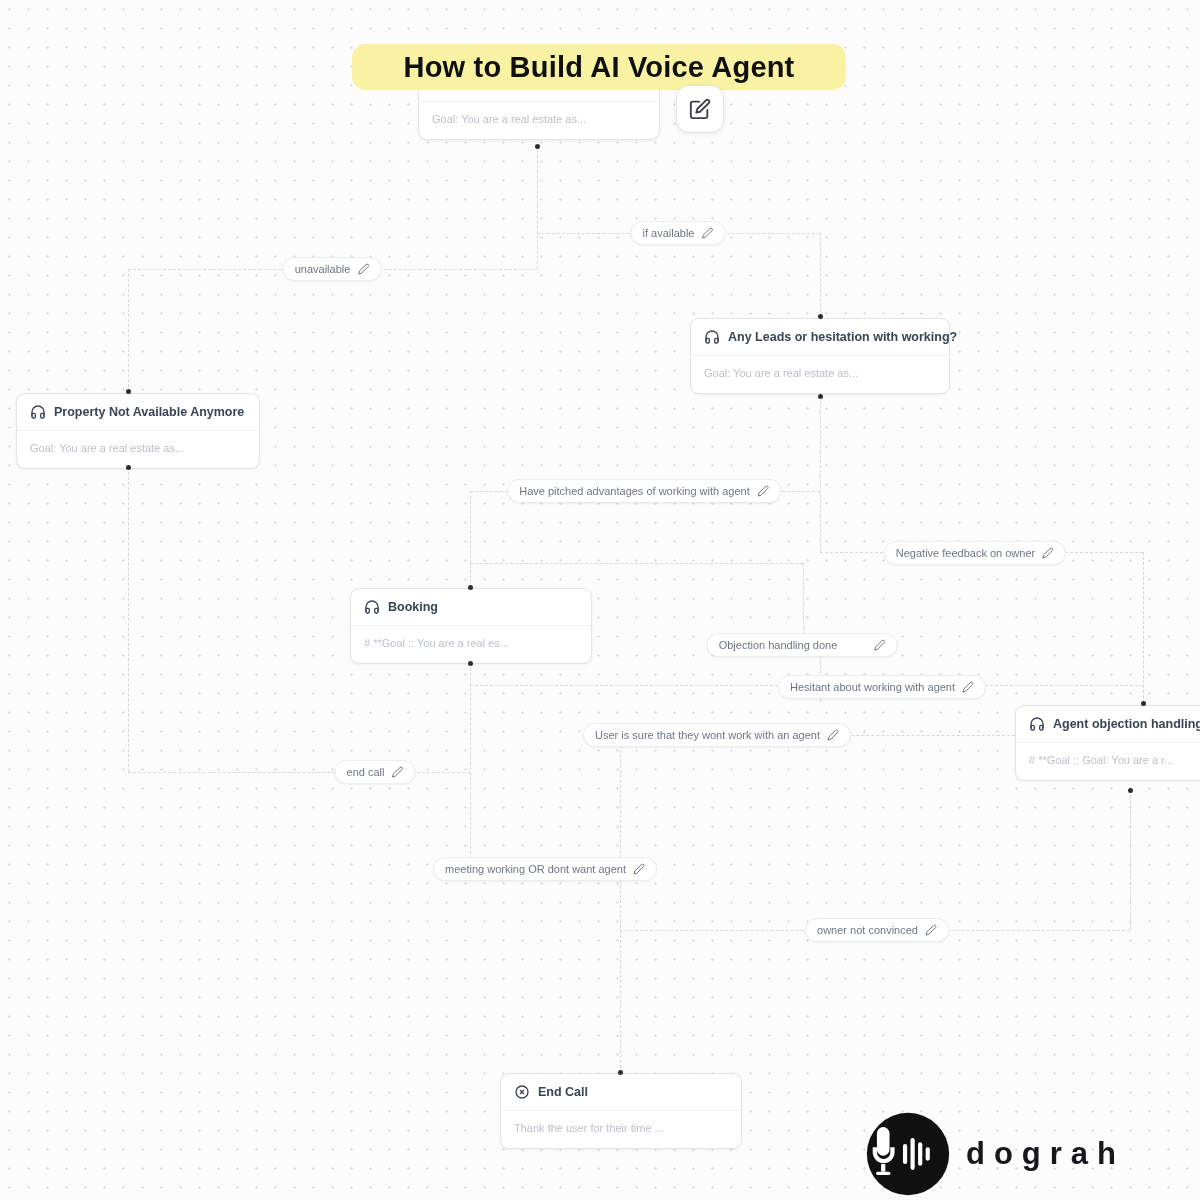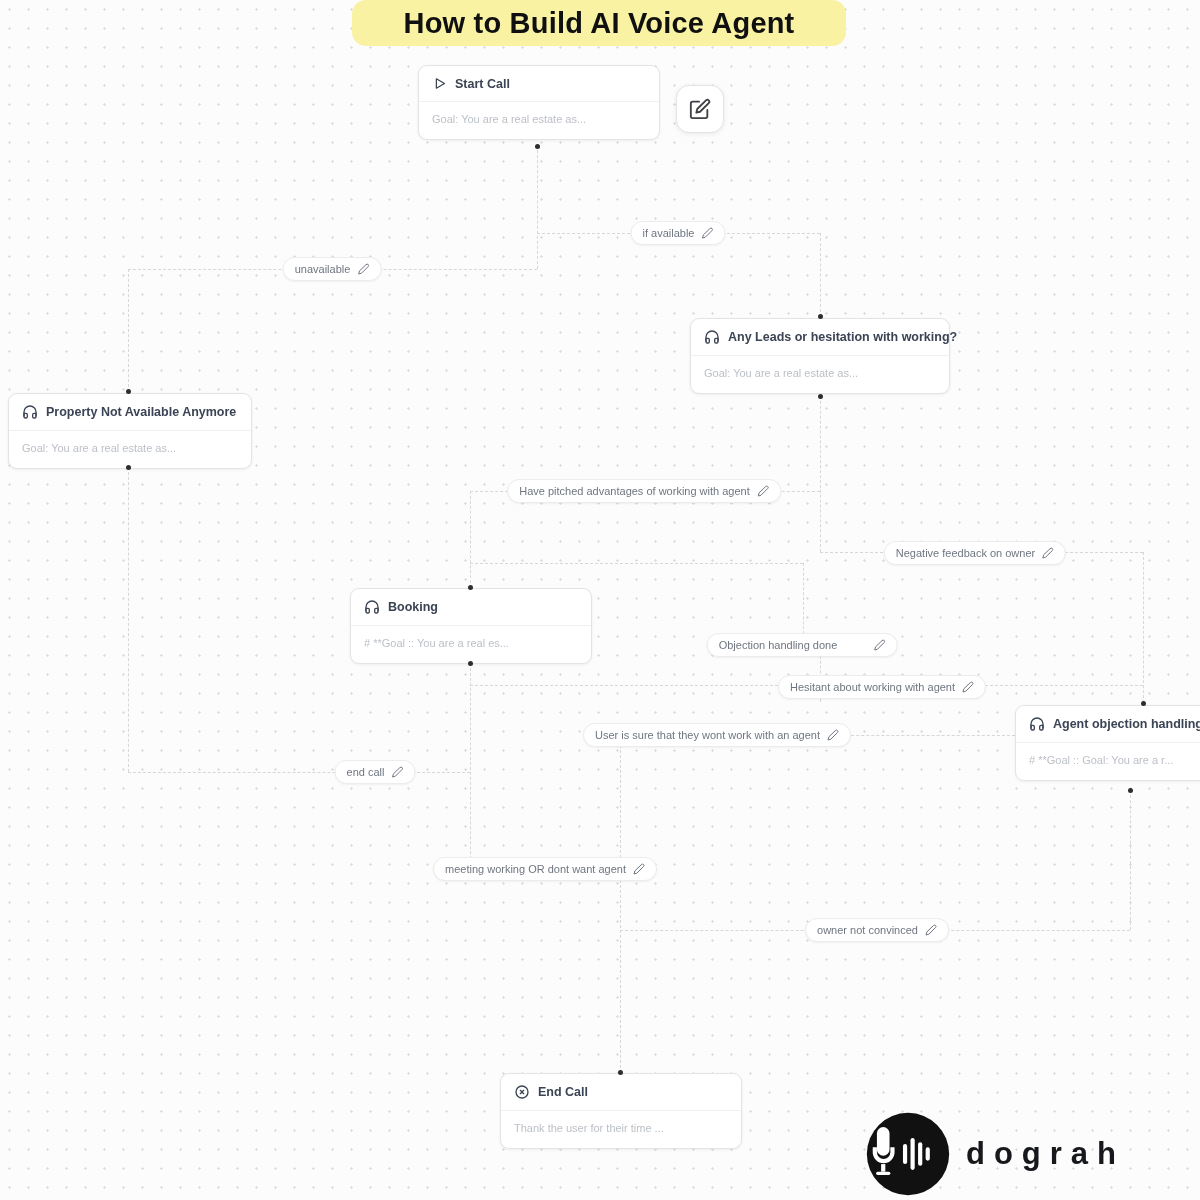--- a/index.html
+++ b/index.html
@@ -97,21 +97,21 @@
         <svg width="16" height="16" viewBox="0 0 24 24" fill="none" stroke="#3b4454" stroke-width="2" stroke-linecap="round" stroke-linejoin="round">
             <path d="M3 18v-6a9 9 0 0 1 18 0v6"></path>
             <path d="M21 19a2 2 0 0 1-2 2h-1a2 2 0 0 1-2-2v-3a2 2 0 0 1 2-2h3zM3 19a2 2 0 0 0 2 2h1a2 2 0 0 0 2-2v-3a2 2 0 0 0-2-2H3z"></path>
           </svg>
       </span>
       <span class="node-title">Any Leads or hesitation with working?</span>
     </div>
     <div class="node-body">Goal: You are a real estate as...</div>
   </div>
 
-  <div class="node" style="left:8px;top:393px;width:242px;">
+  <div class="node" style="left:16px;top:393px;width:242px;">
     <div class="node-header">
       <span class="node-icon">
         <svg width="16" height="16" viewBox="0 0 24 24" fill="none" stroke="#3b4454" stroke-width="2" stroke-linecap="round" stroke-linejoin="round">
             <path d="M3 18v-6a9 9 0 0 1 18 0v6"></path>
             <path d="M21 19a2 2 0 0 1-2 2h-1a2 2 0 0 1-2-2v-3a2 2 0 0 1 2-2h3zM3 19a2 2 0 0 0 2 2h1a2 2 0 0 0 2-2v-3a2 2 0 0 0-2-2H3z"></path>
           </svg>
       </span>
       <span class="node-title">Property Not Available Anymore</span>
     </div>
     <div class="node-body">Goal: You are a real estate as...</div>
@@ -212,21 +212,21 @@
   </div>
   <div class="pill" style="left:877px;top:930px;">
     <span class="txt">owner not convinced</span>
     <svg width="12" height="12" viewBox="0 0 24 24" fill="none" stroke="#6f7680" stroke-width="2" stroke-linecap="round" stroke-linejoin="round">
         <path d="M17 3a2.8 2.8 0 1 1 4 4L7.5 20.5 2 22l1.5-5.5z"></path>
       </svg>
   </div>
 
 </div>
 
-<div class="banner" style="background:#f8f2a2;">
+<div class="banner" style="background:#f8f2a2;margin-top:44px;">
   <span class="banner-text">How to Build AI Voice Agent</span>
 </div>
 
 <div class="edit-btn">
   <span style="display:flex;">
     <svg width="22" height="22" viewBox="0 0 24 24" fill="none" stroke="#3f3f46" stroke-width="2" stroke-linecap="round" stroke-linejoin="round">
         <path d="M11 4H4a2 2 0 0 0-2 2v14a2 2 0 0 0 2 2h14a2 2 0 0 0 2-2v-7"></path>
         <path d="M18.5 2.5a2.1 2.1 0 0 1 3 3L12 15l-4 1 1-4z"></path>
       </svg>
   </span>

